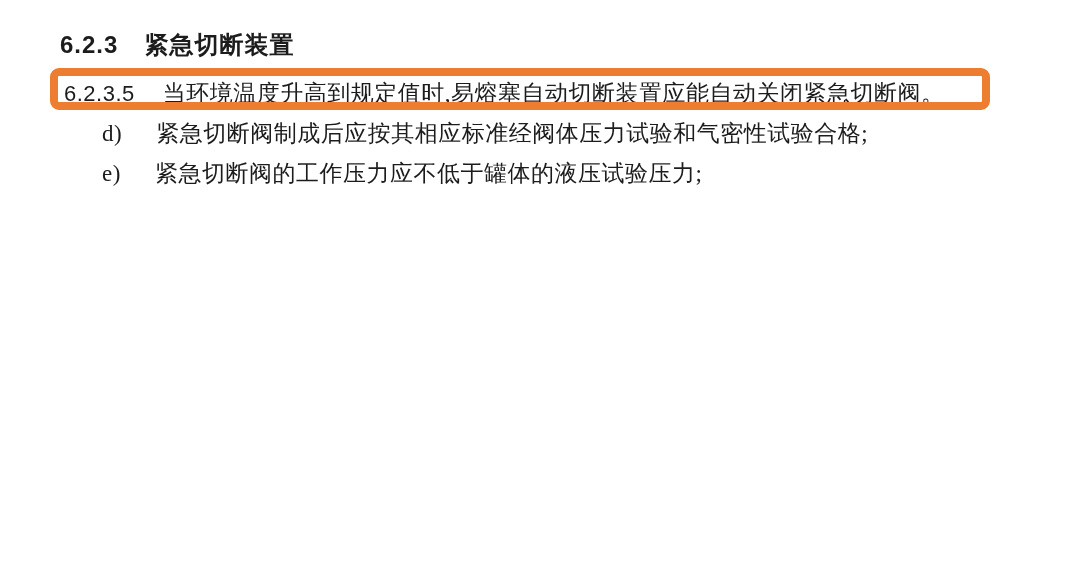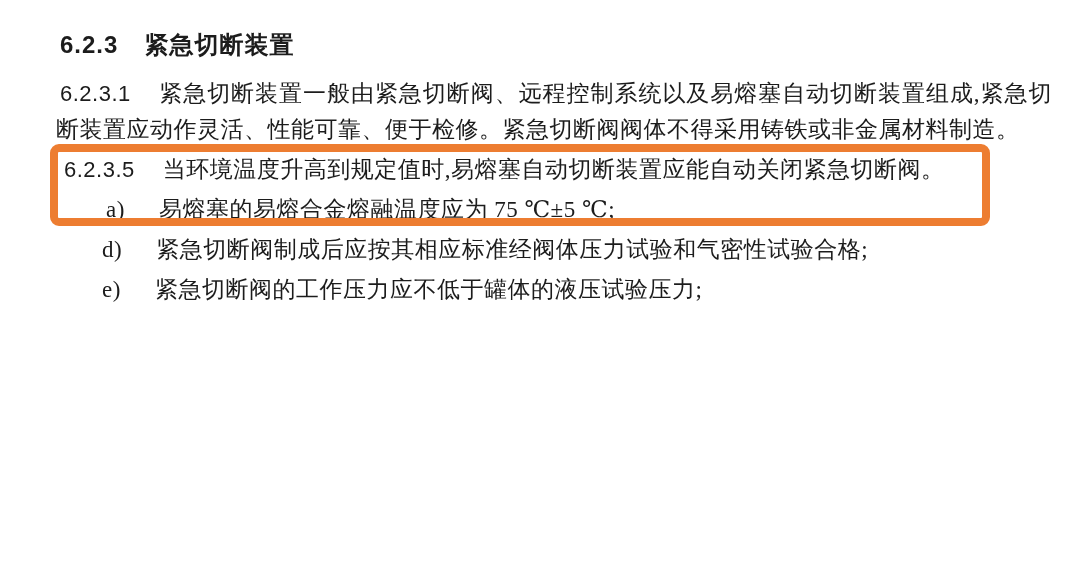--- a/index.html
+++ b/index.html
@@ -62,38 +62,32 @@
 </style>
 </head>
 <body>
 
 <div class="page">
 
   <div class="doc-heading">
     <span class="h-num">6.2.3</span><span>紧急切断装置</span>
   </div>
 
-  <p class="clause">
-    <span class="clause-num">6.2.3.1</span><span>紧急切断装置一般由紧急切断阀、远程控制系统以及易熔塞自动切断装置组成,紧急切断装置应动作灵活、性能可靠、便于检修。紧急切断阀阀体不得采用铸铁或非金属材料制造。</span>
-  </p>
 
 
 
 
   <div class="highlight-region">
     <div class="highlight-box"></div>
 
     <p class="clause">
       <span class="clause-num">6.2.3.5</span><span>当环境温度升高到规定值时,易熔塞自动切断装置应能自动关闭紧急切断阀。</span>
     </p>
 
 
-    <p class="sub-item">
-      <span class="item-letter">a)</span><span>易熔塞的易熔合金熔融温度应为 75 ℃±5 ℃;</span>
-    </p>
   </div>
 
 
 
   <p class="sub-item">
     <span class="item-letter">d)</span><span>紧急切断阀制成后应按其相应标准经阀体压力试验和气密性试验合格;</span>
   </p>
 
   <p class="sub-item">
     <span class="item-letter">e)</span><span>紧急切断阀的工作压力应不低于罐体的液压试验压力;</span>

